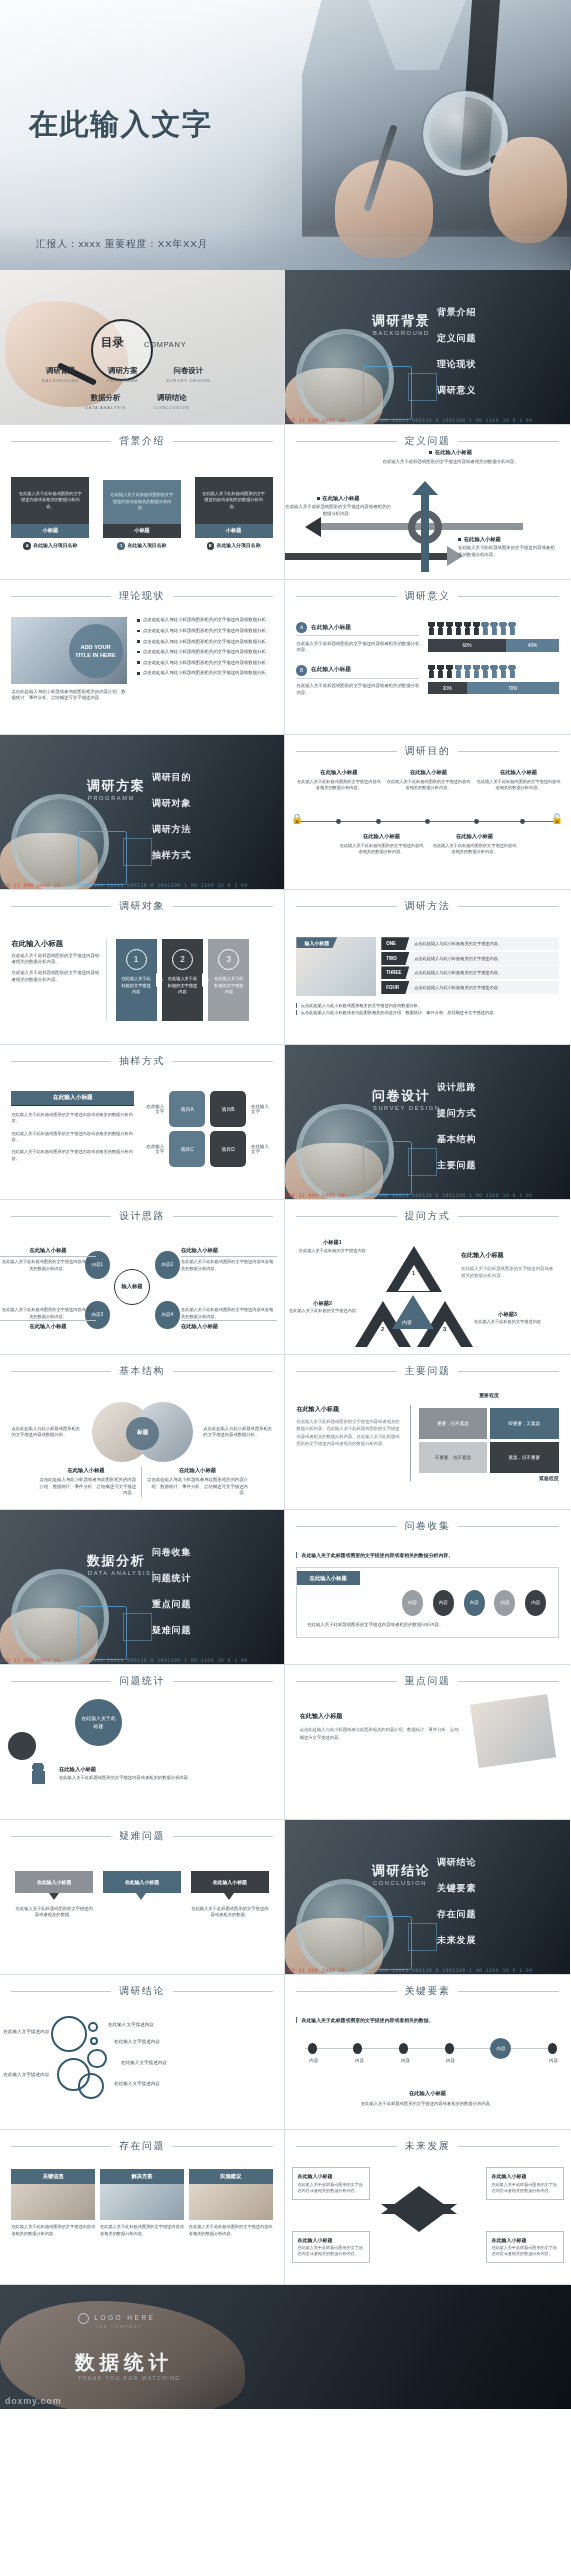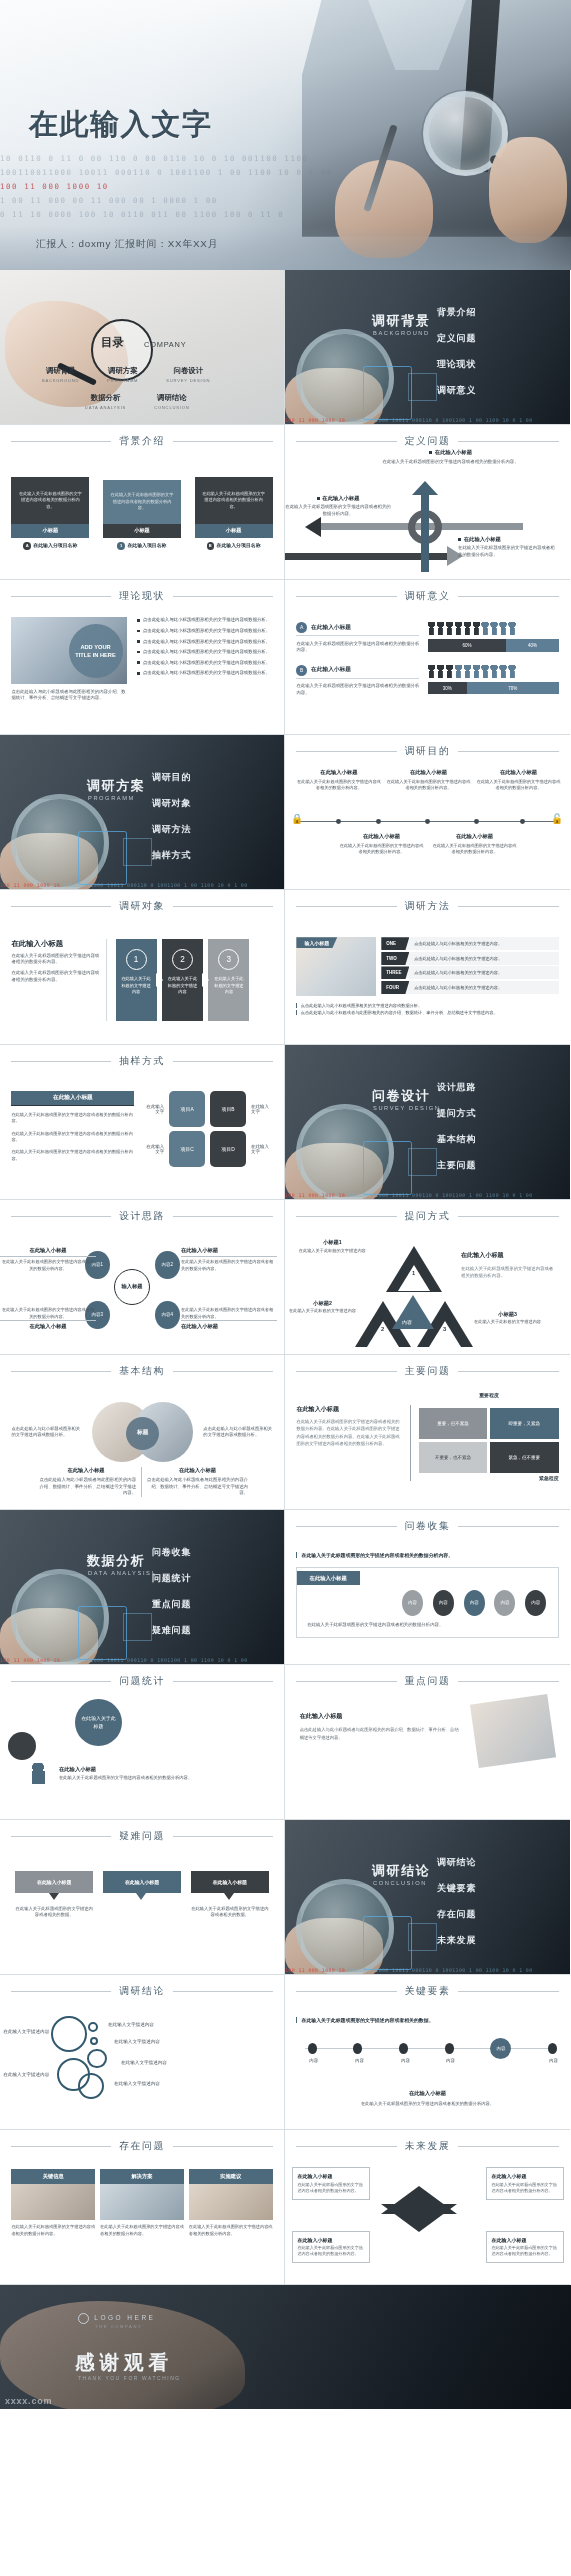--- a/index.html
+++ b/index.html
@@ -334,29 +334,22 @@
     <div class="sky"></div>
     <div class="man"></div>
     <div class="collar"></div>
     <div class="tie"></div>
     <div class="lens"></div>
     <div class="handle"></div>
     <div class="hand2"></div>
     <div class="hand1"></div>
     <div class="pen"></div>
     <div class="city"></div>
-    <div class="binary">
-      <i>10 0110 0 11 0 00 110 0 00 0110 10 0 10 001100 1100</i>
-      <i>100110011000 10011 000110 0 1001100 1 00 1100 10 0 1 00</i>
-      <i class="red">100 11 000 1000 10</i>
-      <i>1 00 11 000   00 11 000 00   1 0000 1 00</i>
-      <i>0 11 10 0000 100 10  0110 011 00 1100 100 0 11 0</i>
-    </div>
     <div class="title">在此输入文字</div>
-    <div class="byline">汇报人：doxmy   汇报时间：XX年XX月</div>
+    <div class="byline">汇报人：xxxx   重要程度：XX年XX月</div>
   </div>
 </div>
 
 <div class="grid">
 
   <div class="slide" style="background:linear-gradient(160deg,#efeeec,#dcdcda 55%,#cfd2d3);">
     <div style="position:absolute;left:4.9px;top:31px;width:123px;height:106px;
                 background:linear-gradient(140deg,#f3e2d6,#d9bda8 60%,#b99c88);border-radius:38% 62% 45% 55%;opacity:.85;"></div>
     <div style="position:absolute;left:91px;top:49px;width:62px;height:62px;border-radius:50%;border:2.5px solid #2a2f33;background:rgba(255,255,255,.45);"></div>
     <div style="position:absolute;left:56px;top:101px;width:42px;height:5.7px;border-radius:3.3px;background:#20262b;transform:rotate(26deg);"></div>
@@ -1073,17 +1066,17 @@
     </div>
   </div>
 </div>
 
 <div class="thanks">
   <div class="hands"></div>
   <div class="logo">
     <span class="cir"></span><span>LOGO HERE</span>
   </div>
   <div class="eng">THE COMPANY</div>
-  <div class="big">感谢观看</div>
+  <div class="big">数据统计</div>
   <div class="sub2">THANK YOU FOR WATCHING</div>
-  <div class="wm">xxxx.com</div>
+  <div class="wm">doxmy.com</div>
 </div>
 
 
 </body></html>

